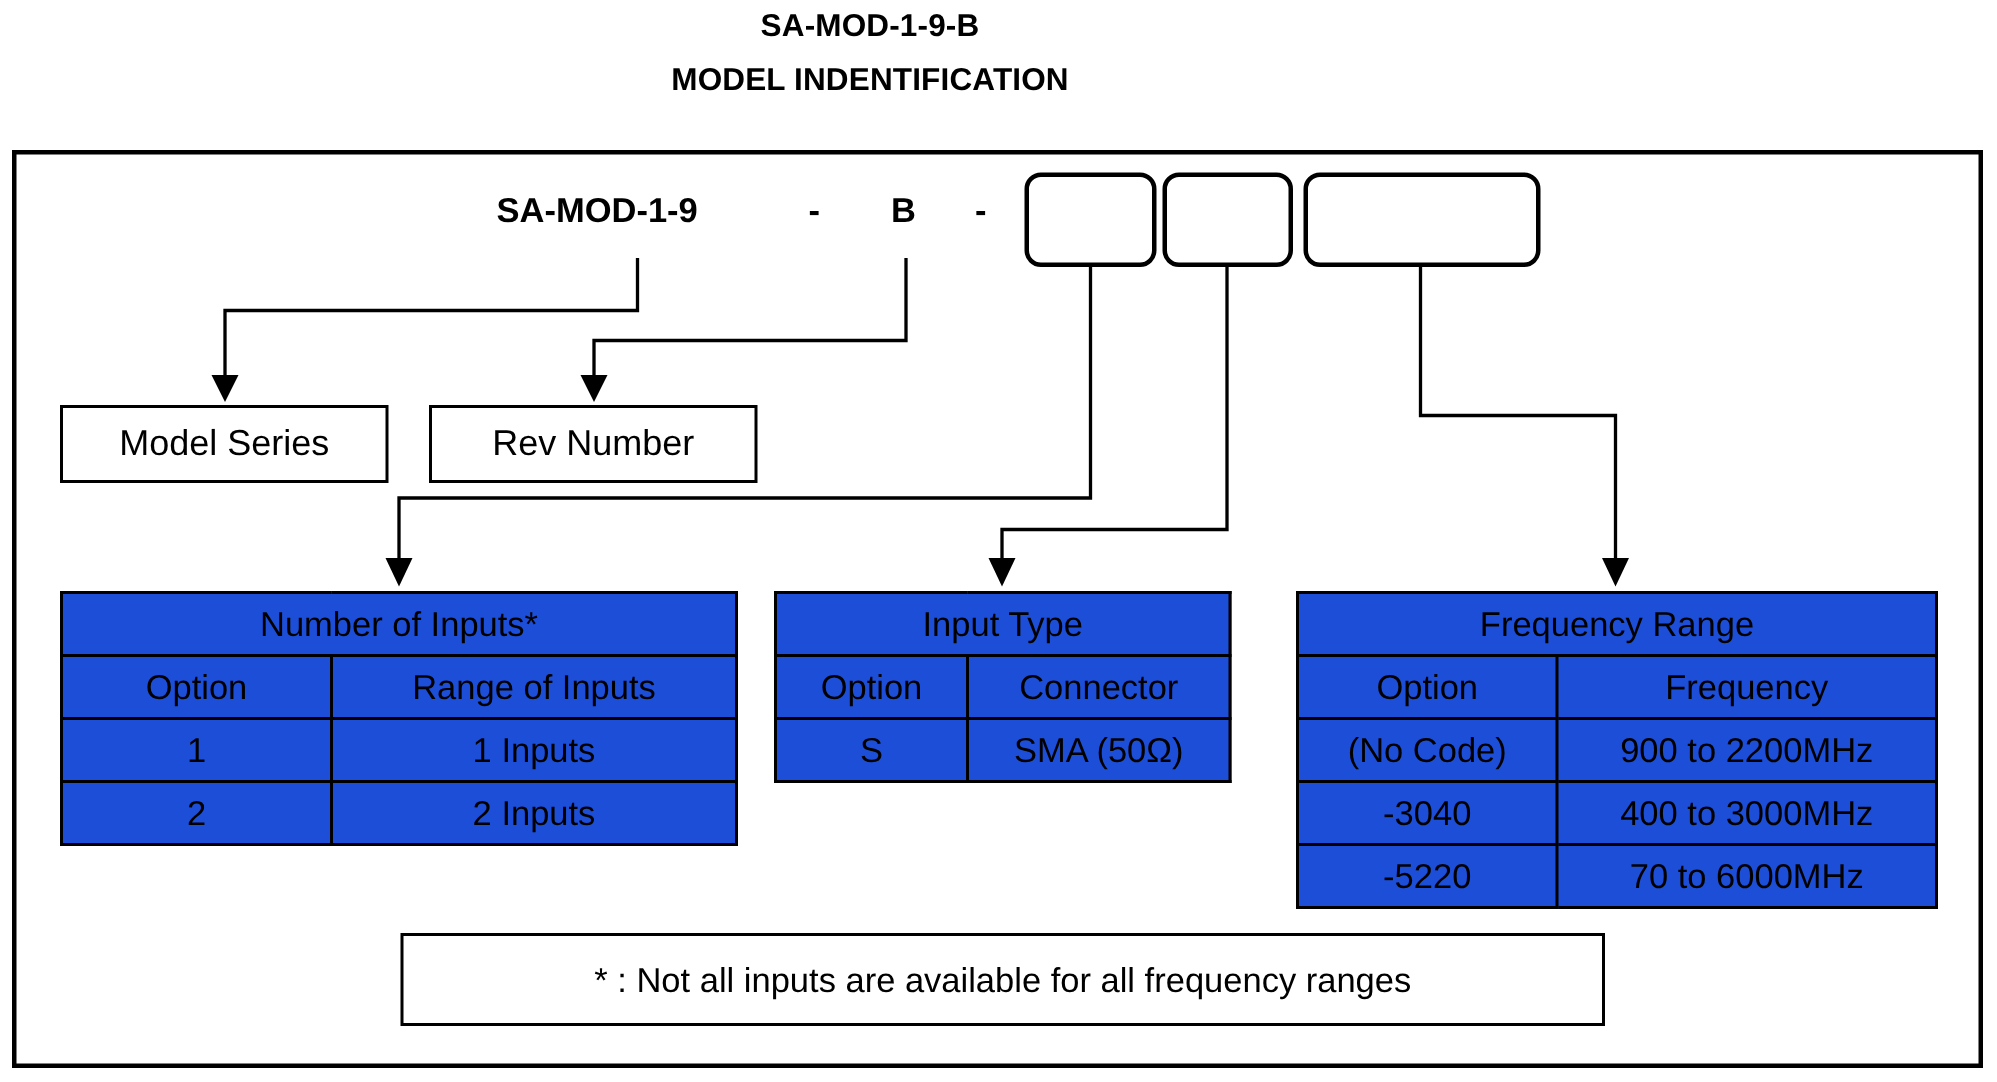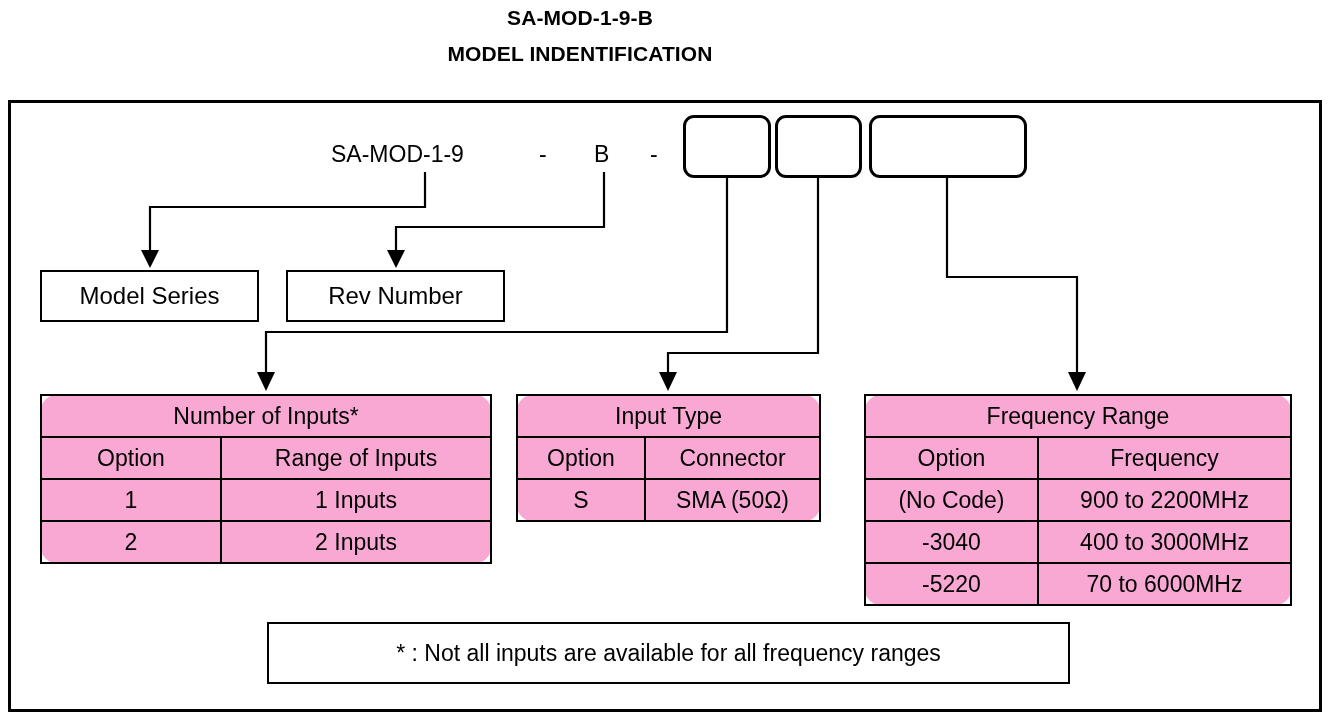--- a/index.html
+++ b/index.html
@@ -41,25 +41,24 @@
     width: 1314px;
     height: 612px;
     border: 3px solid #000000;
     box-sizing: border-box;
     background: #ffffff;
   }
 
   
   .code-text {
     position: absolute;
-    font-weight: normal;
+    font-weight: bold;
     font-size: 23px;
     white-space: nowrap;
     line-height: 1;
-    margin-top: 14px;
   }
   #code-series { left: 331px; top: 129px; }
   #code-dash-1 { left: 539px; top: 129px; }
   #code-rev    { left: 594px; top: 129px; }
   #code-dash-2 { left: 650px; top: 129px; }
 
   .code-box {
     position: absolute;
     border: 3px solid #000000;
     border-radius: 11px;
@@ -99,23 +98,22 @@
     align-items: center;
     justify-content: center;
     font-size: 23px;
     white-space: nowrap;
   }
 
   
   .spec-table {
     position: absolute;
     border-collapse: collapse;
-    background: #f9a8d4;
+    background: #1d4ed8;
     table-layout: fixed;
-    border-radius: 19px;
   }
   .spec-table td {
     border: 2px solid #000000;
     text-align: center;
     font-size: 23px;
     line-height: 1;
     padding: 0;
     height: 40px;
     white-space: nowrap;
   }

